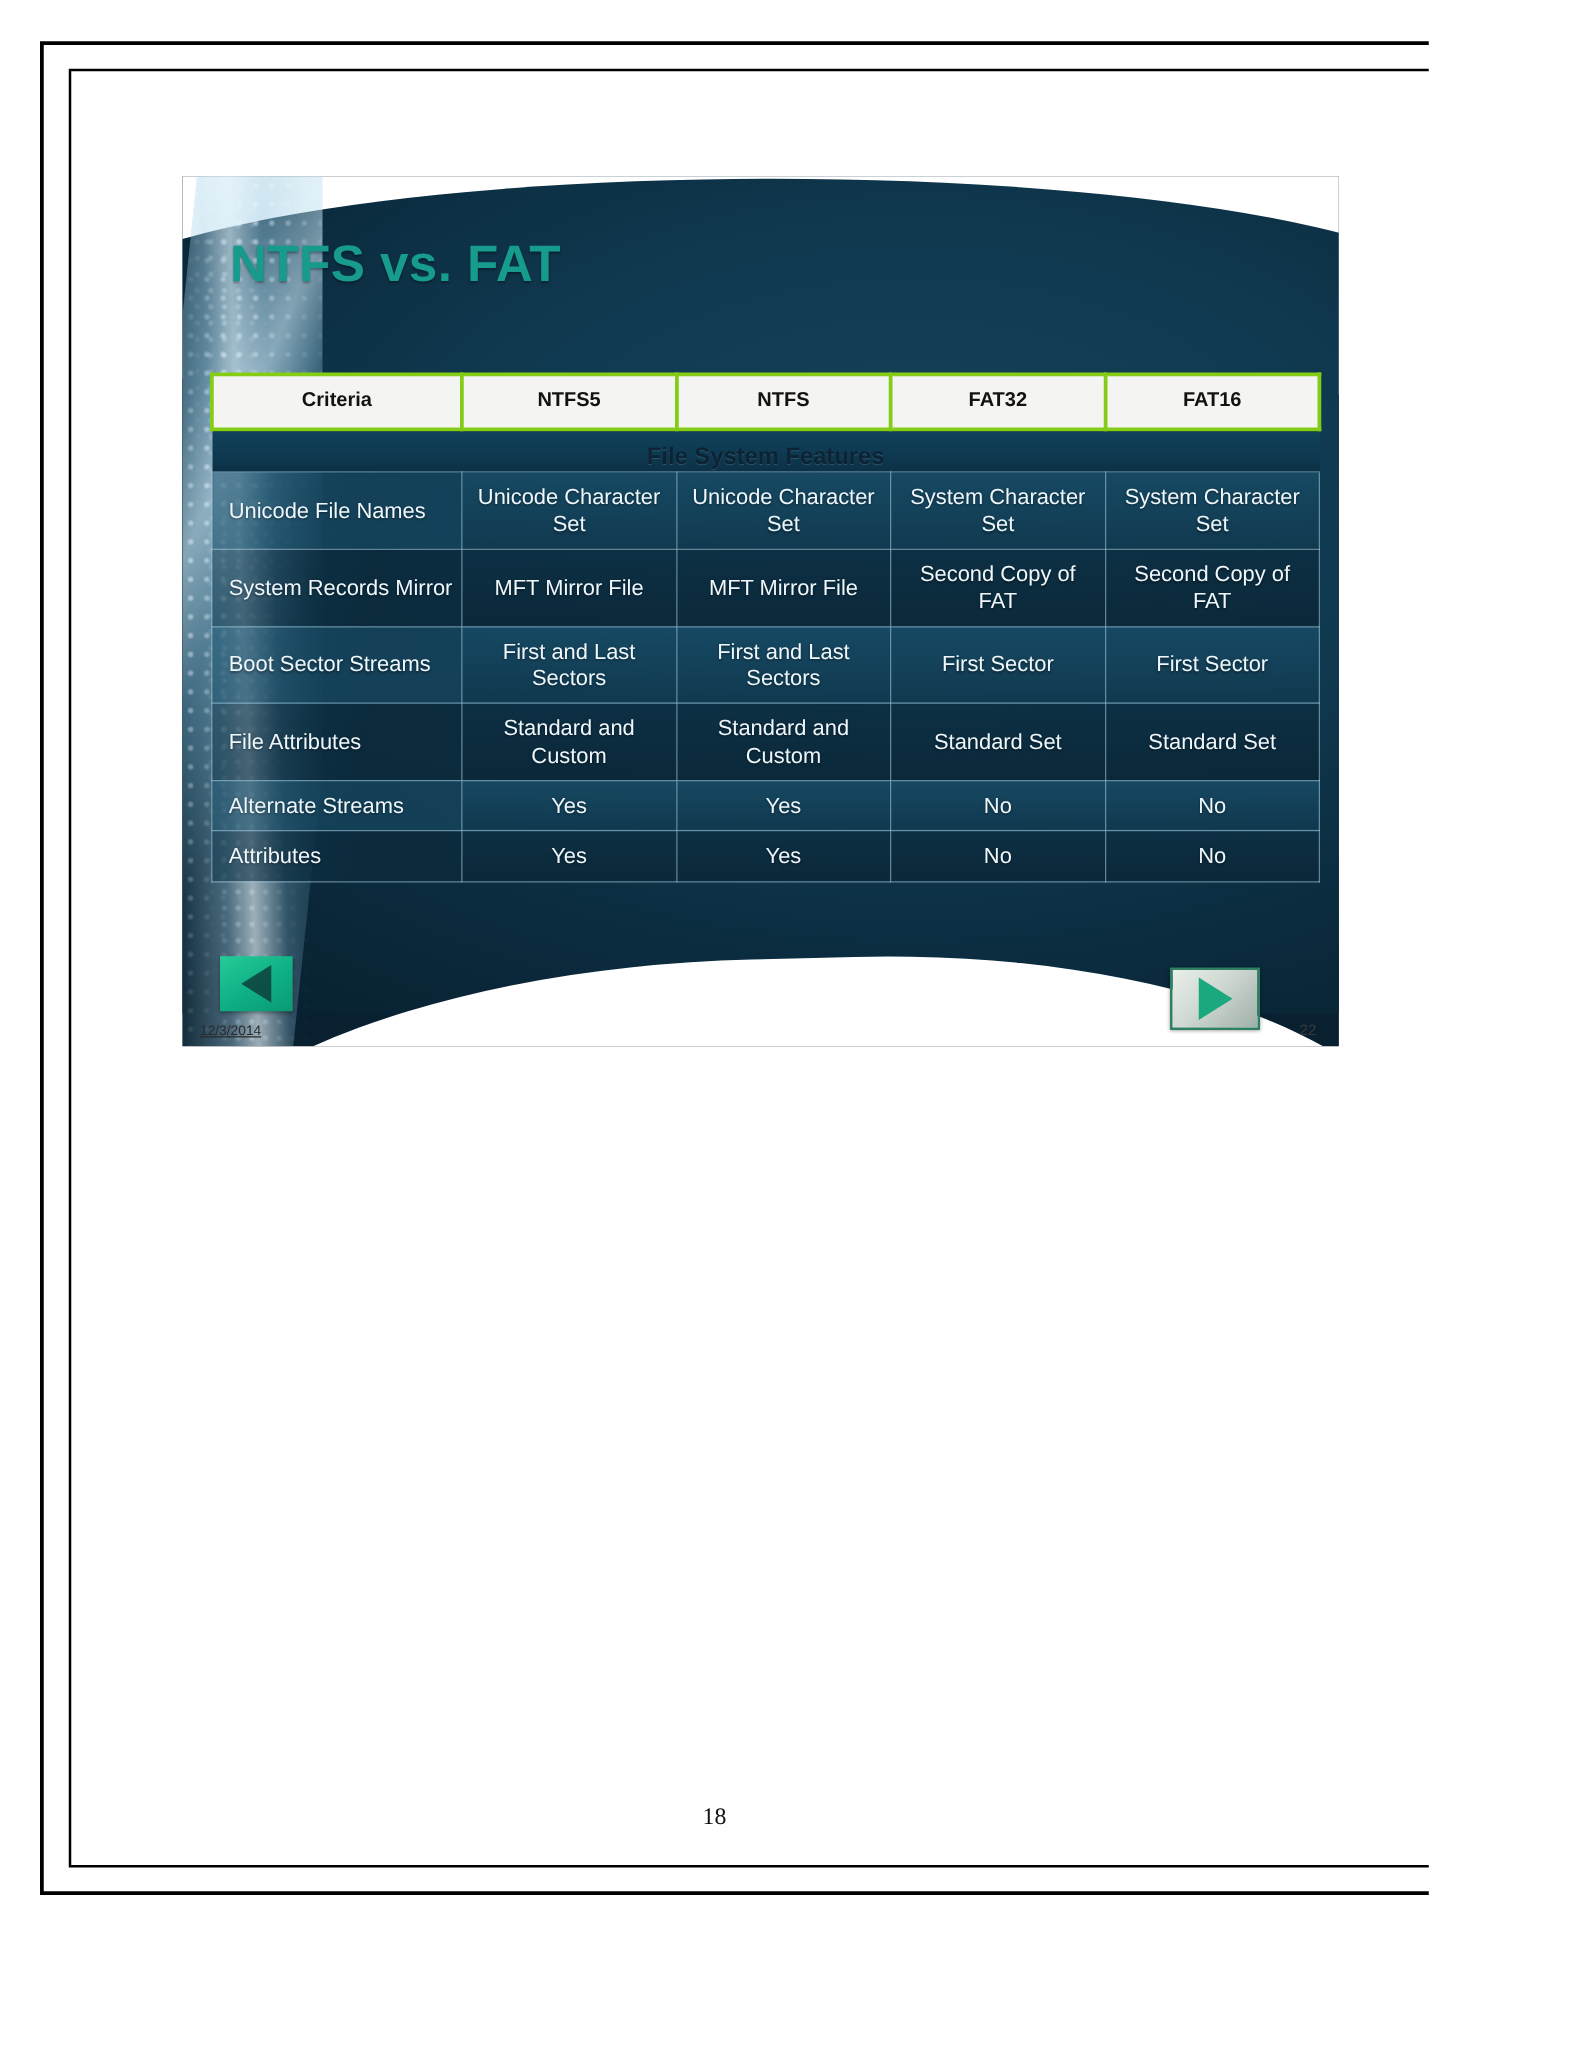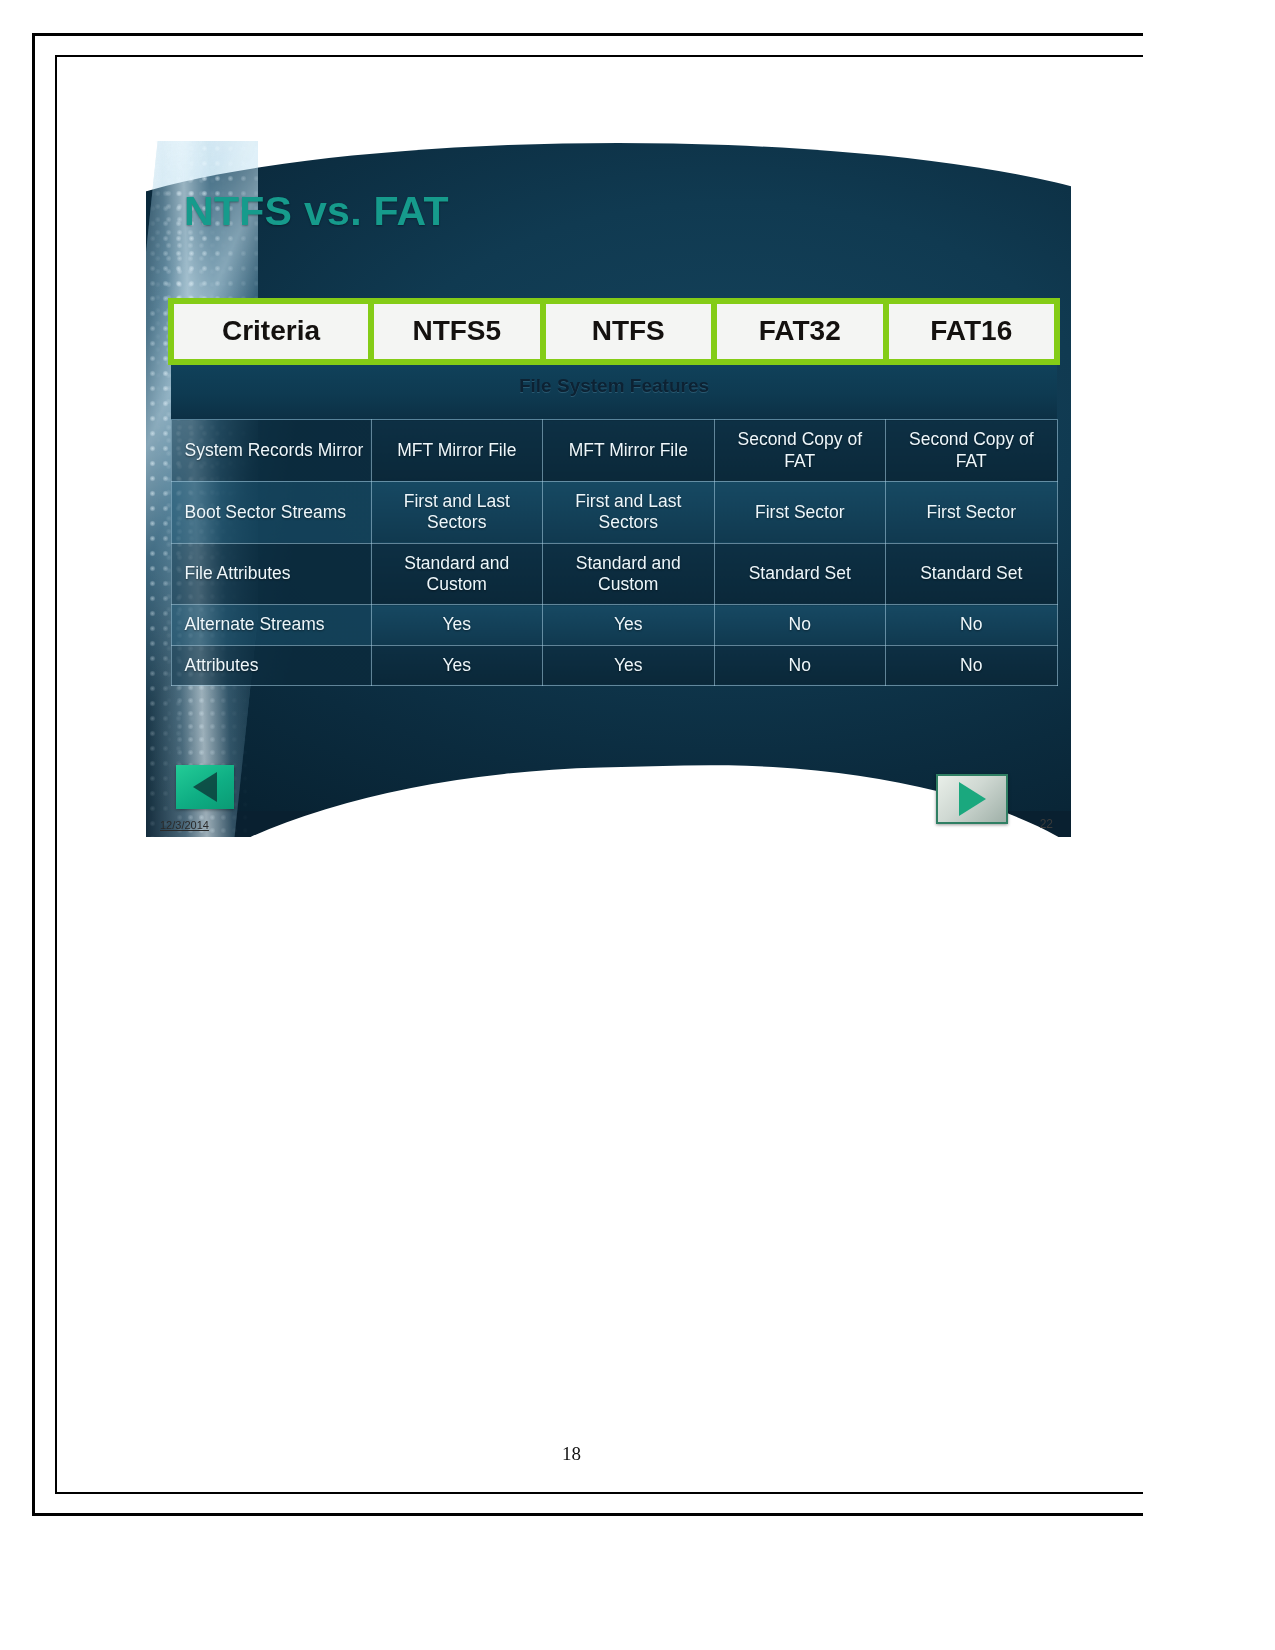--- a/index.html
+++ b/index.html
@@ -140,33 +140,33 @@
     table-layout: fixed;
     z-index: 7;
     font-size: 17.5px;
   }
   .cmp-table col.c-criteria { width: 200px; }
   .cmp-table col.c-val { width: 171.5px; }
 
   .cmp-table th.hd {
     background: #f4f5f3;
     color: #14110f;
-    font-size: 28px;
+    font-size: 16px;
     font-weight: bold;
     text-align: center;
     padding: 11px 4px 12px;
-    border: 6px solid #84cc16;
+    border: 3px solid #84cc16;
   }
   .cmp-table td.section {
     background: linear-gradient(180deg, #10415a 0%, #0e3a51 55%, #0c3045 100%);
     color: #0d2233;
     font-size: 19px;
     font-weight: bold;
     text-align: center;
-    padding: 9px 4px 22px;
+    padding: 9px 4px 0;
     border: none;
     border-bottom: 1px solid rgba(160,200,220,.5);
     text-shadow: 0 1px 0 rgba(110,165,190,.28);
   }
   .cmp-table td {
     color: #eef7fb;
     text-align: center;
     padding: 9px 6px;
     border: 1px solid rgba(168,206,226,.55);
     line-height: 1.22;
@@ -282,20 +282,27 @@
           <th class="hd">NTFS</th>
           <th class="hd">FAT32</th>
           <th class="hd">FAT16</th>
         </tr>
       </thead>
       <tbody>
         <tr>
           <td class="section" colspan="5">File System Features</td>
         </tr>
 
+        <tr class="band-a">
+          <td class="crit">Unicode File Names</td>
+          <td>Unicode Character Set</td>
+          <td>Unicode Character Set</td>
+          <td>System Character Set</td>
+          <td>System Character Set</td>
+        </tr>
 
         <tr class="band-b">
           <td class="crit">System Records Mirror</td>
           <td>MFT Mirror File</td>
           <td>MFT Mirror File</td>
           <td>Second Copy of  FAT</td>
           <td>Second Copy of  FAT</td>
         </tr>
 
         <tr class="band-a">

